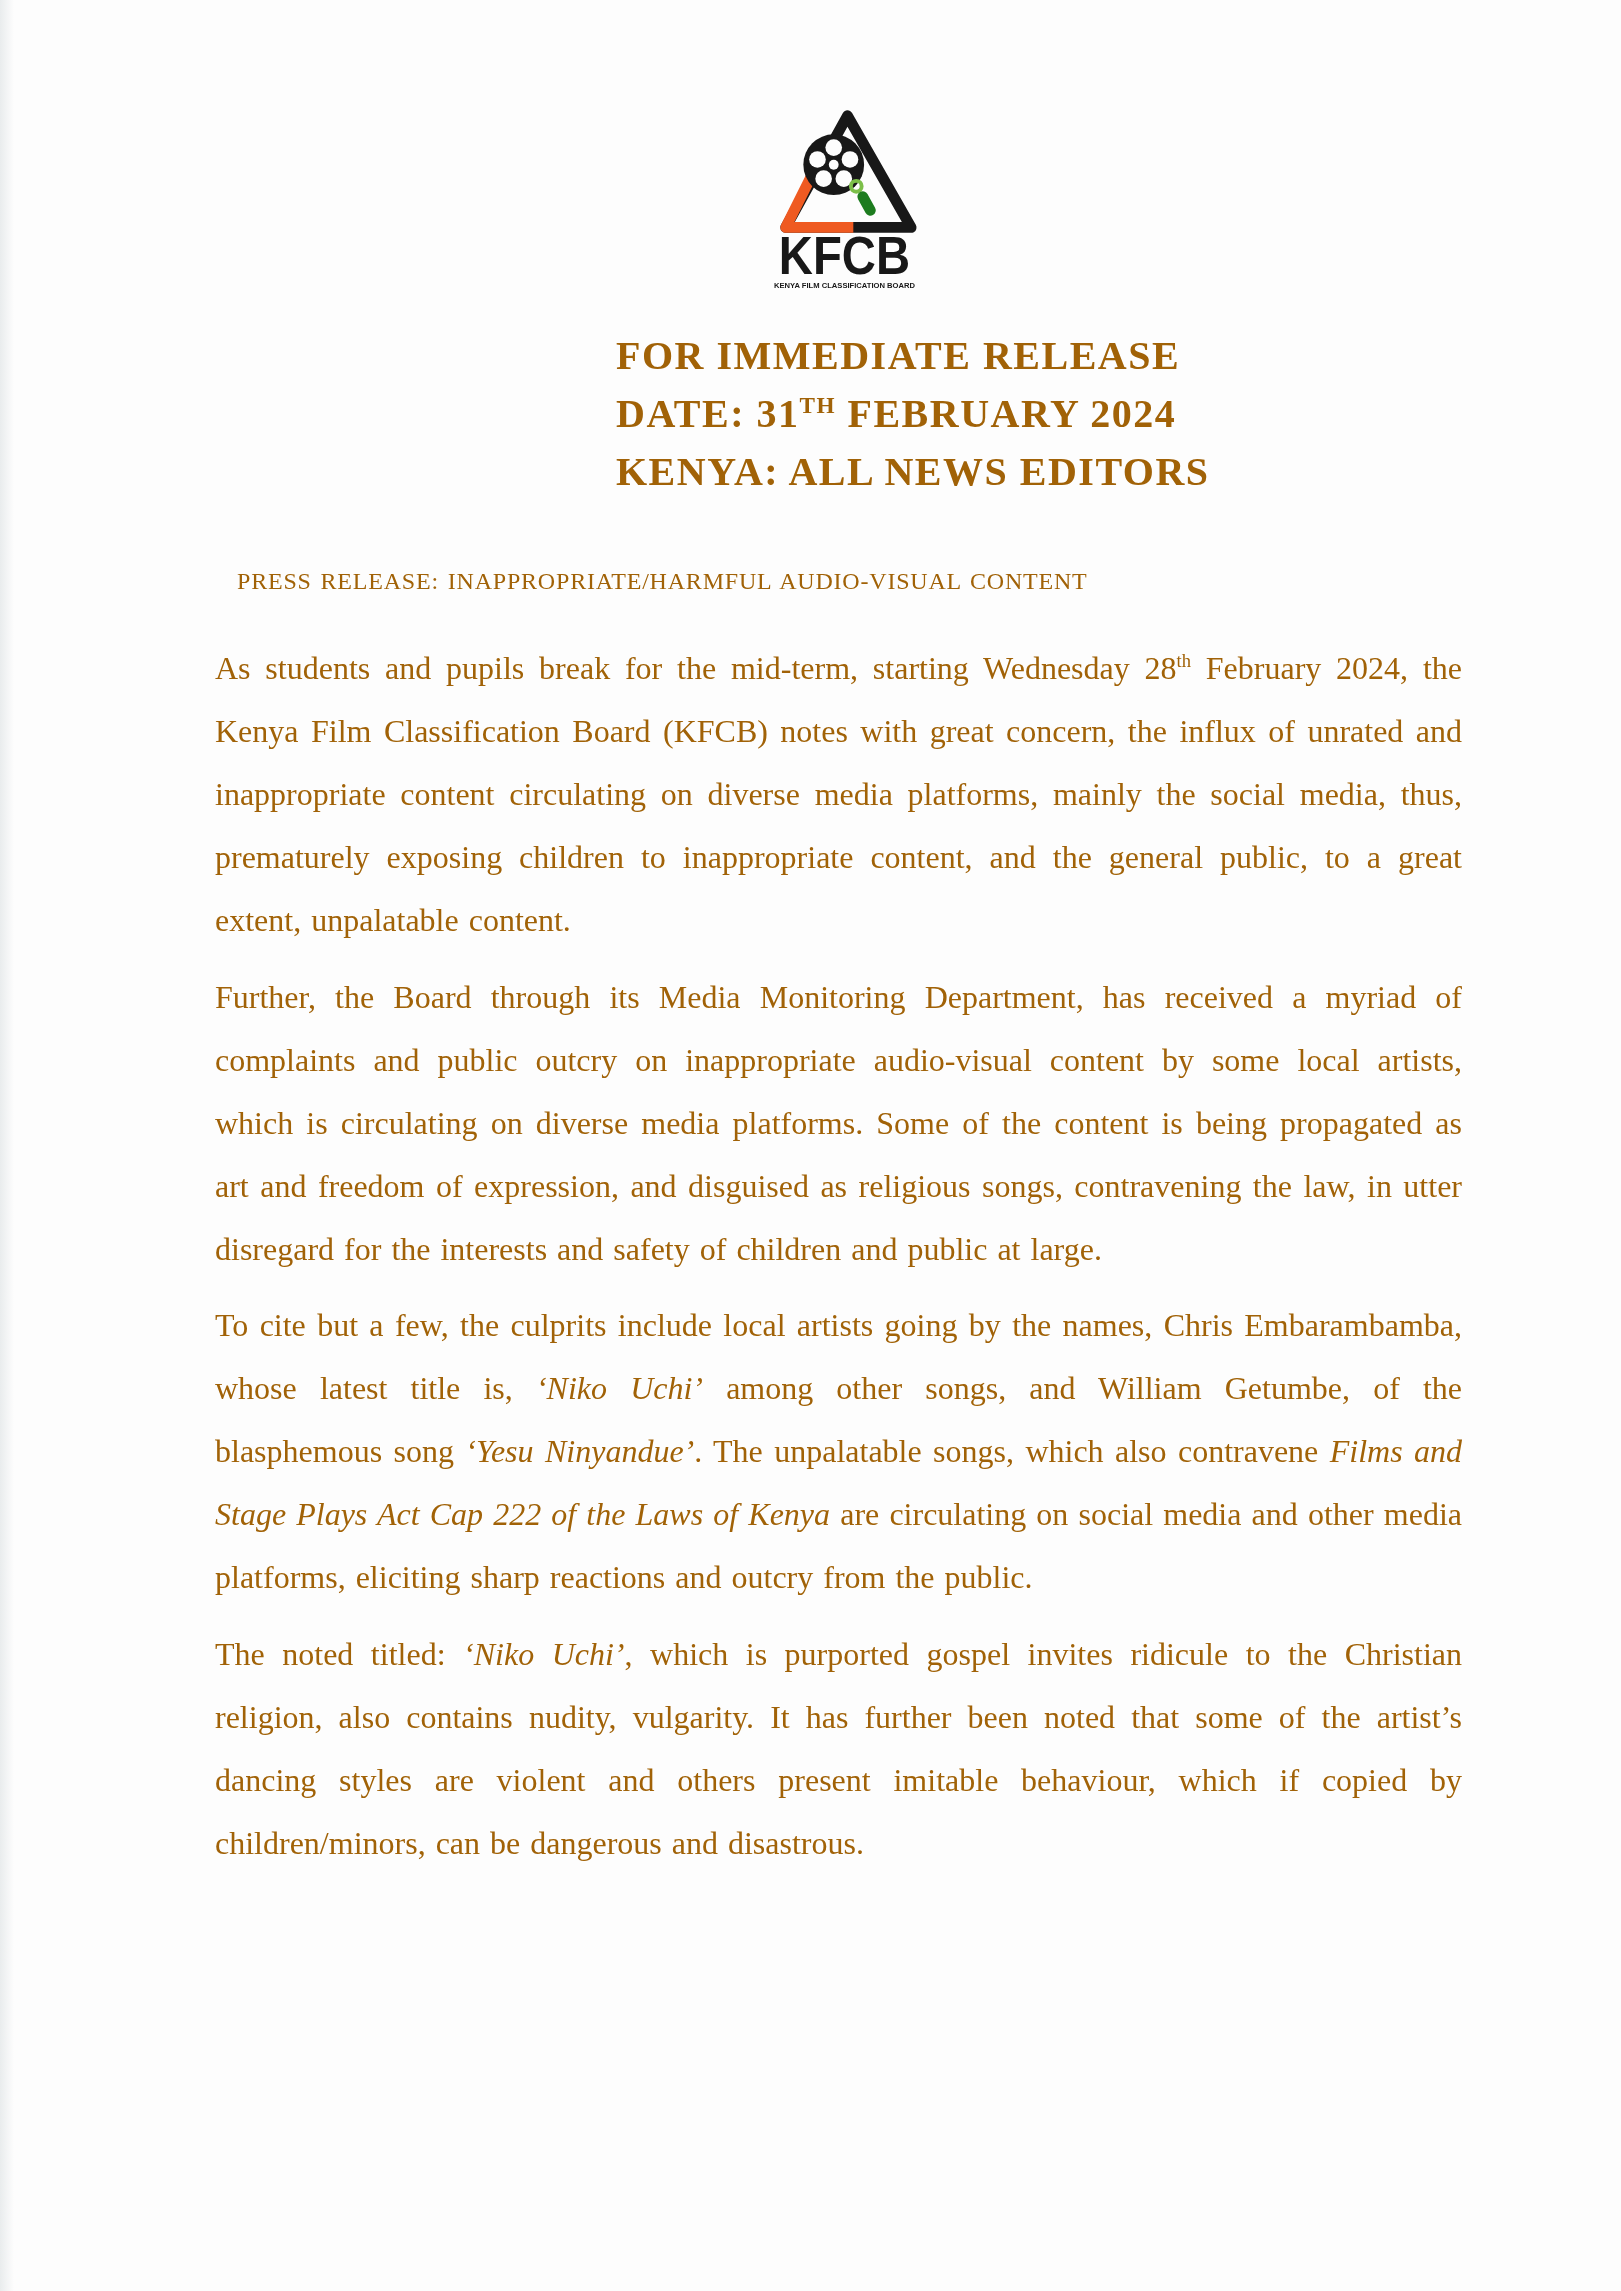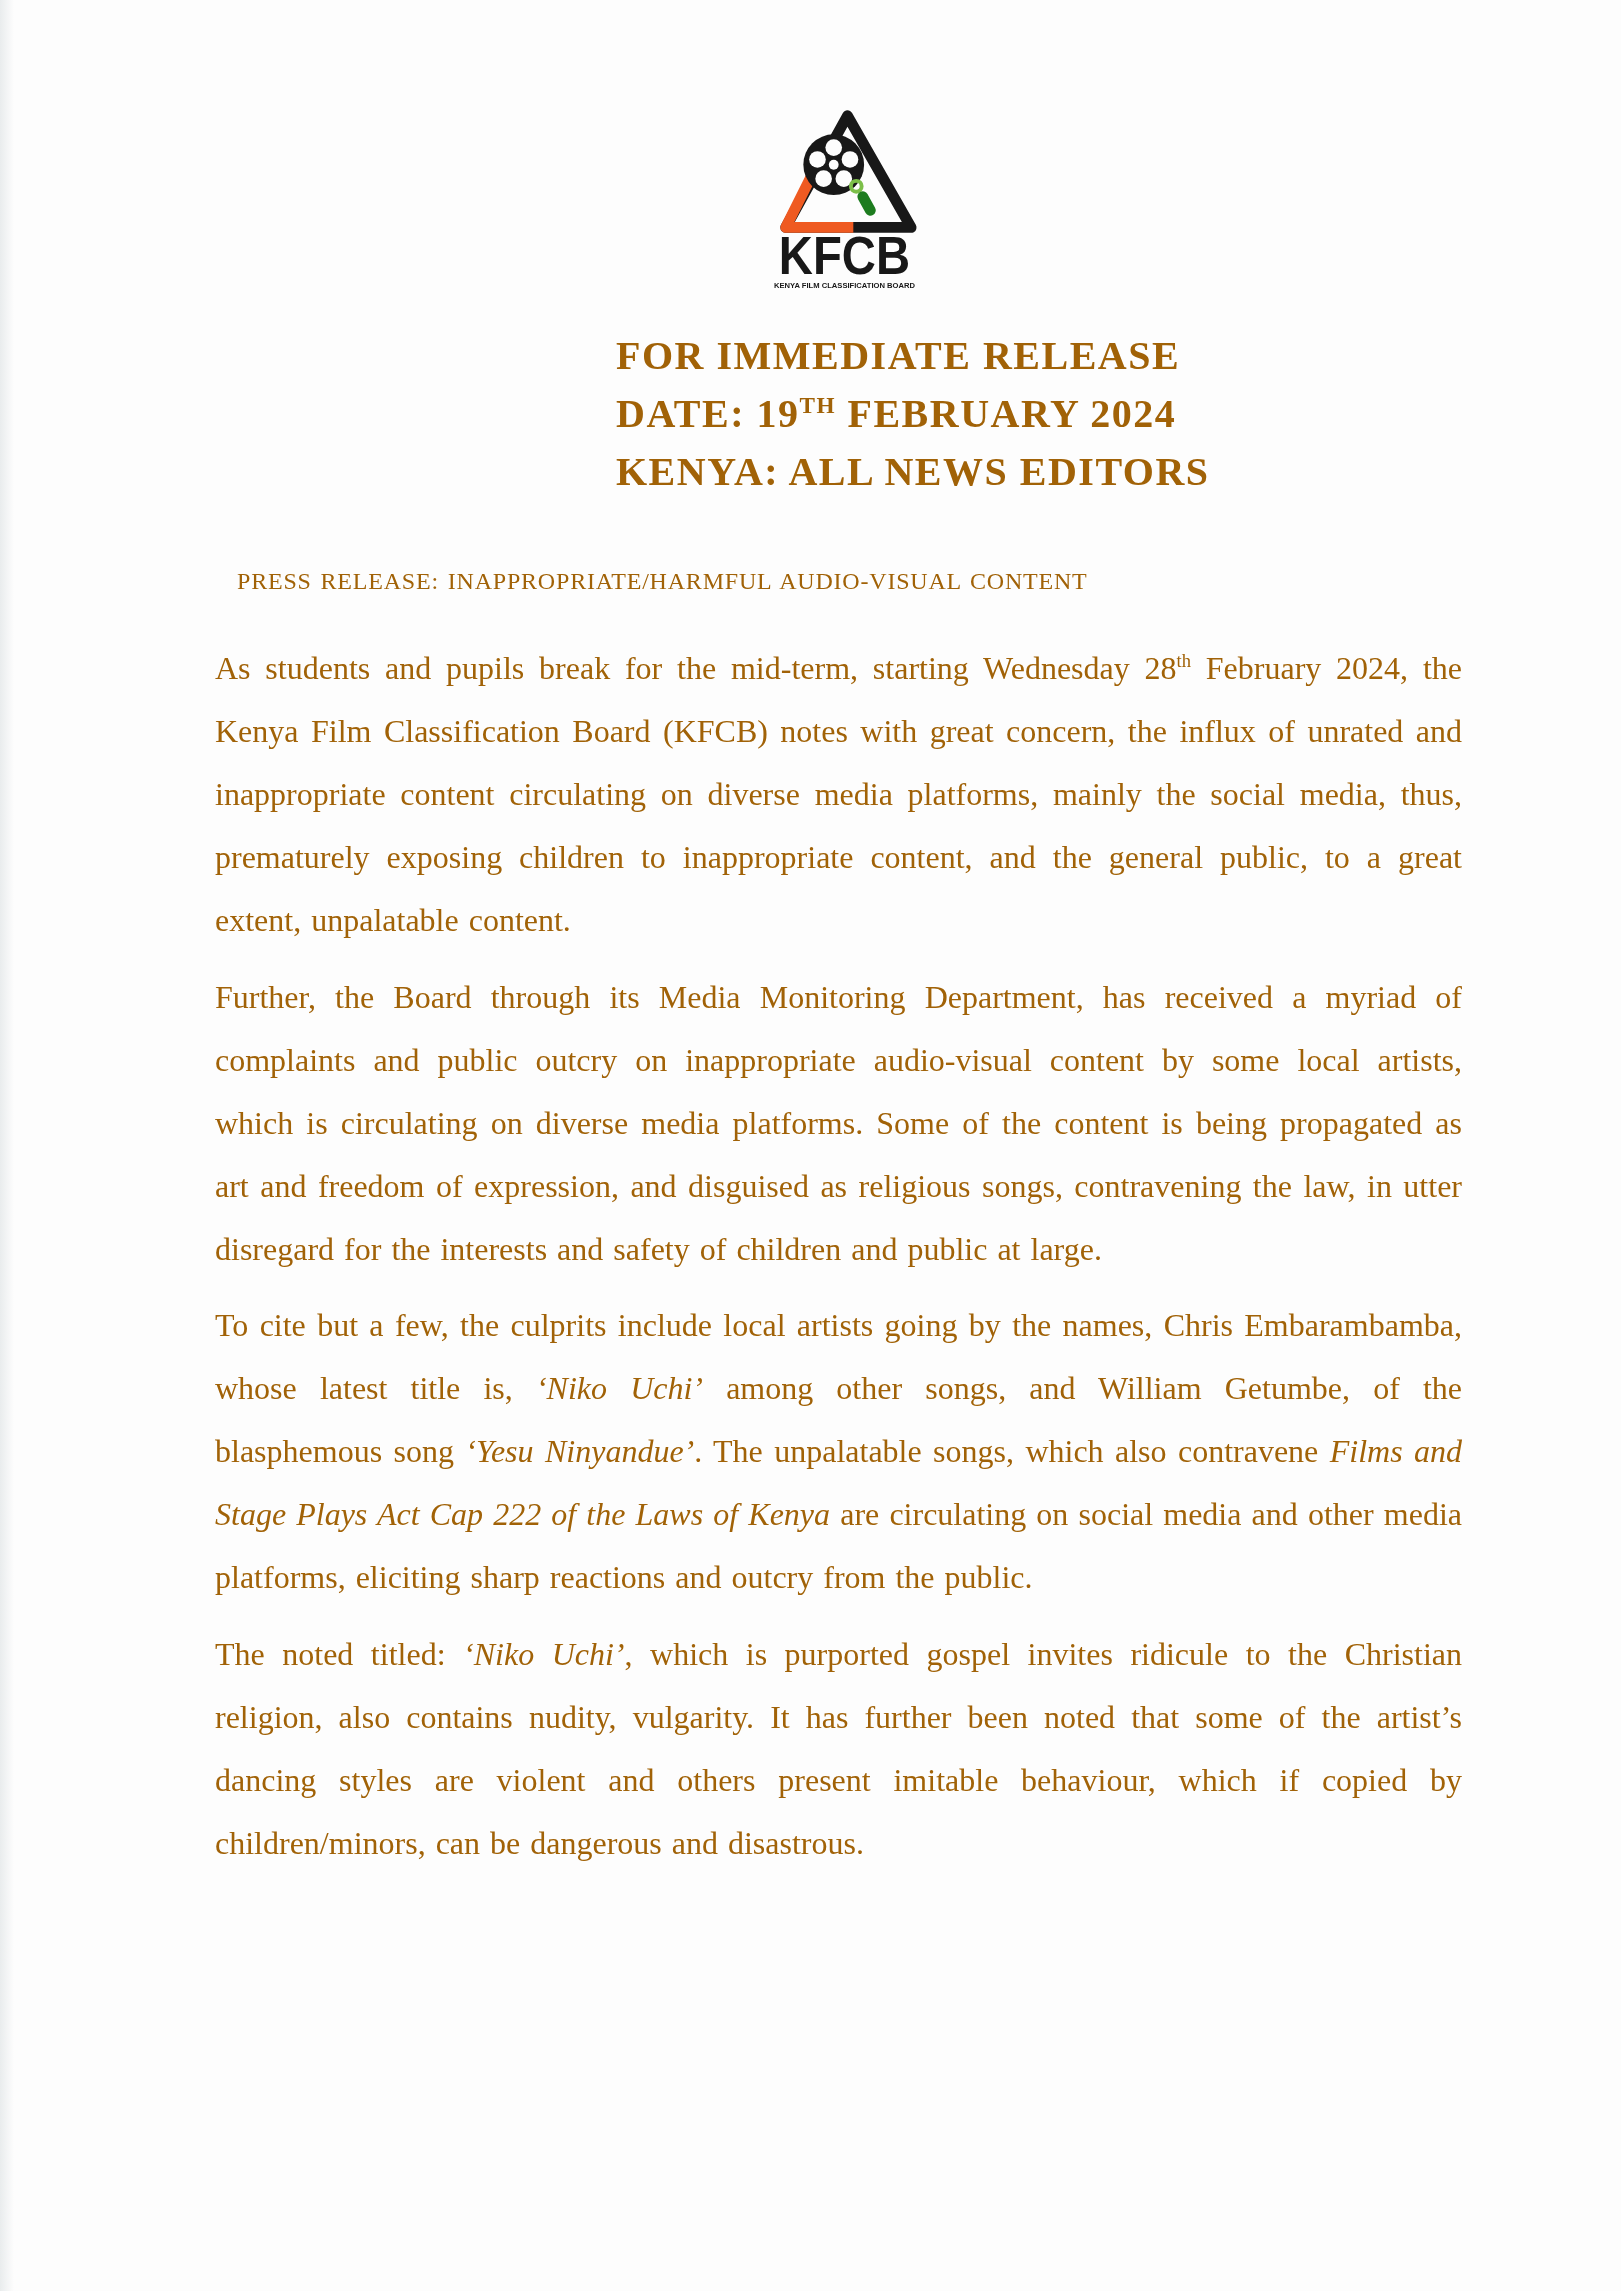--- a/index.html
+++ b/index.html
@@ -103,21 +103,21 @@
         <rect x="-5.5" y="2" width="11" height="27" rx="5.5" transform="translate(96,88) rotate(-29)" fill="#1d7c1f"></rect>
       </g>
 
       <text x="81" y="173" text-anchor="middle" font-family="Liberation Sans, sans-serif" font-weight="bold" font-size="54" textLength="134" lengthAdjust="spacingAndGlyphs" fill="#181818">KFCB</text>
       <text x="81" y="188" text-anchor="middle" font-family="Liberation Sans, sans-serif" font-weight="bold" font-size="8" textLength="144" lengthAdjust="spacingAndGlyphs" fill="#181818">KENYA FILM CLASSIFICATION BOARD</text>
     </svg>
   </div>
 
   <div class="release-block">
     <p>FOR IMMEDIATE RELEASE</p>
-    <p><span>DATE: 19</span><span class="sup">TH</span><span> FEBRUARY 2024</span></p>
+    <p><span>DATE: 31</span><span class="sup">TH</span><span> FEBRUARY 2024</span></p>
     <p>KENYA: ALL NEWS EDITORS</p>
   </div>
 
   <h1 class="doc-title">PRESS RELEASE: INAPPROPRIATE/HARMFUL AUDIO-VISUAL CONTENT</h1>
 
   <section class="bodytext">
     <p><span>As students and pupils break for the mid-term, starting Wednesday 28</span><span class="sup">th</span><span> February 2024, the Kenya Film Classification Board (KFCB) notes with great concern, the influx of unrated and inappropriate content circulating on diverse media platforms, mainly the social media, thus, prematurely exposing children to inappropriate content, and the general public, to a great extent, unpalatable content.</span></p>
     <p><span>Further, the Board through its Media Monitoring Department, has received a myriad of complaints and public outcry on inappropriate audio-visual content by some local artists, which is circulating on diverse media platforms. Some of the content is being propagated as art and freedom of expression, and disguised as religious songs, contravening the law, in utter disregard for the interests and safety of children and public at large.</span></p>
     <p><span>To cite but a few, the culprits include local artists going by the names, Chris Embarambamba, whose latest title is, </span><span class="bi">‘Niko Uchi’</span><span> among other songs, and William Getumbe, of the blasphemous song </span><span class="bi">‘Yesu </span><span class="i">Ninyandue’</span><span>. The unpalatable songs, which also contravene </span><span class="bi">Films and Stage Plays Act Cap 222 of the Laws of Kenya</span><span> are circulating on social media and other media platforms, eliciting sharp reactions and outcry from the public.</span></p>
     <p><span>The noted titled: </span><span class="bi">‘Niko Uchi’</span><span>, which is purported gospel invites ridicule to the Christian religion, also contains nudity, vulgarity. It has further been noted that some of the artist’s dancing styles are violent and others present imitable behaviour, which if copied by children/minors, can be dangerous and disastrous.</span></p>

